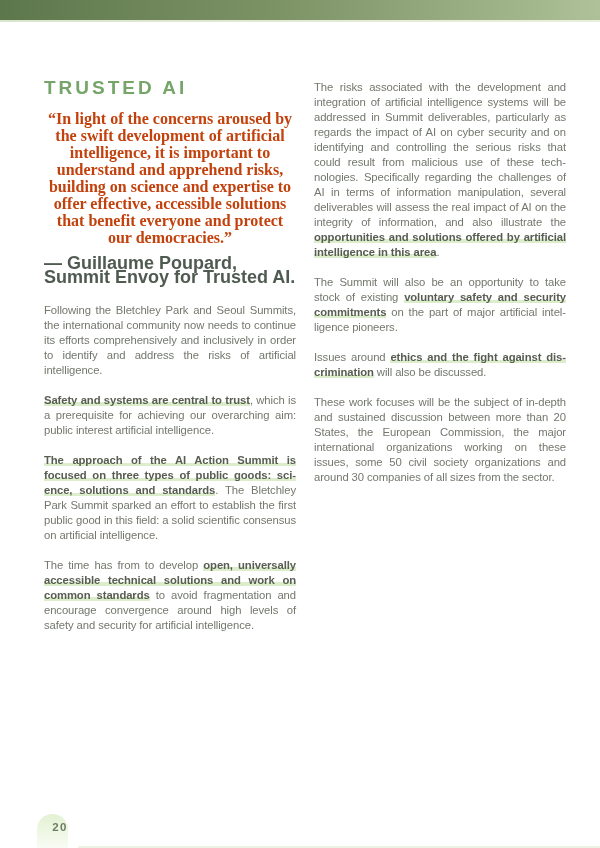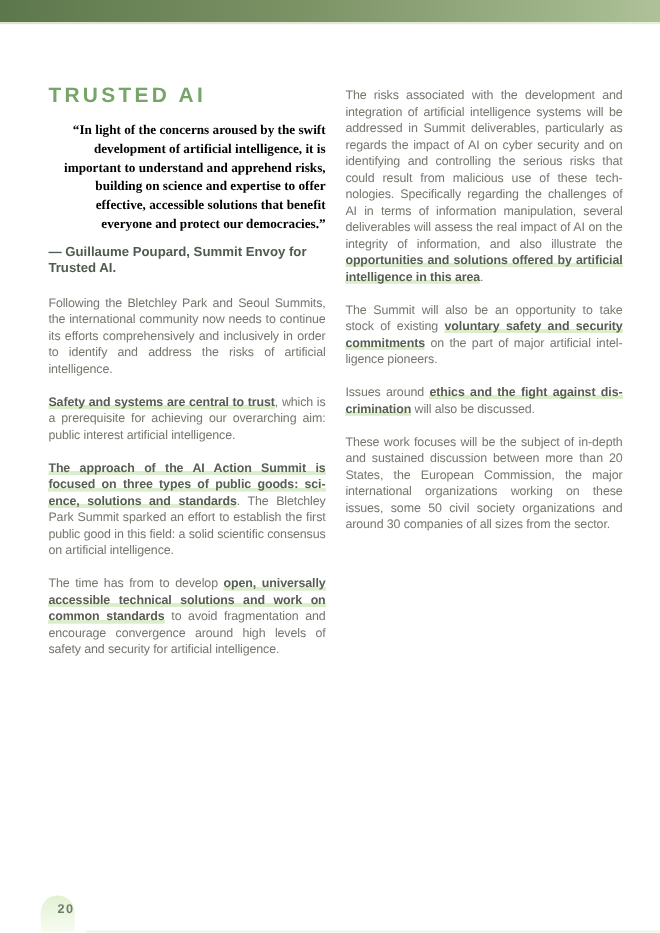--- a/index.html
+++ b/index.html
@@ -43,29 +43,29 @@
     font-weight: 700;
     letter-spacing: 3px;
     color: #76a56a;
     line-height: 15px;
   }
 
   .quote-text {
     margin: 15px 0 0 0;
     font-family: "Liberation Serif", serif;
     font-weight: 700;
-    font-size: 12px;
+    font-size: 16px;
     line-height: 17px;
-    color: #000000;
-    text-align: right;
+    color: #c2410c;
+    text-align: center;
   }
 
   .quote-attribution {
     margin: 10px 0 0 0;
-    font-size: 12px;
+    font-size: 18px;
     line-height: 14px;
     font-weight: 700;
     color: #4f5b50;
   }
 
   .paras { margin-top: 19px; }
   .paras.flush { margin-top: 2px; }
 
   .body-para {
     margin: 0 0 15px 0;

